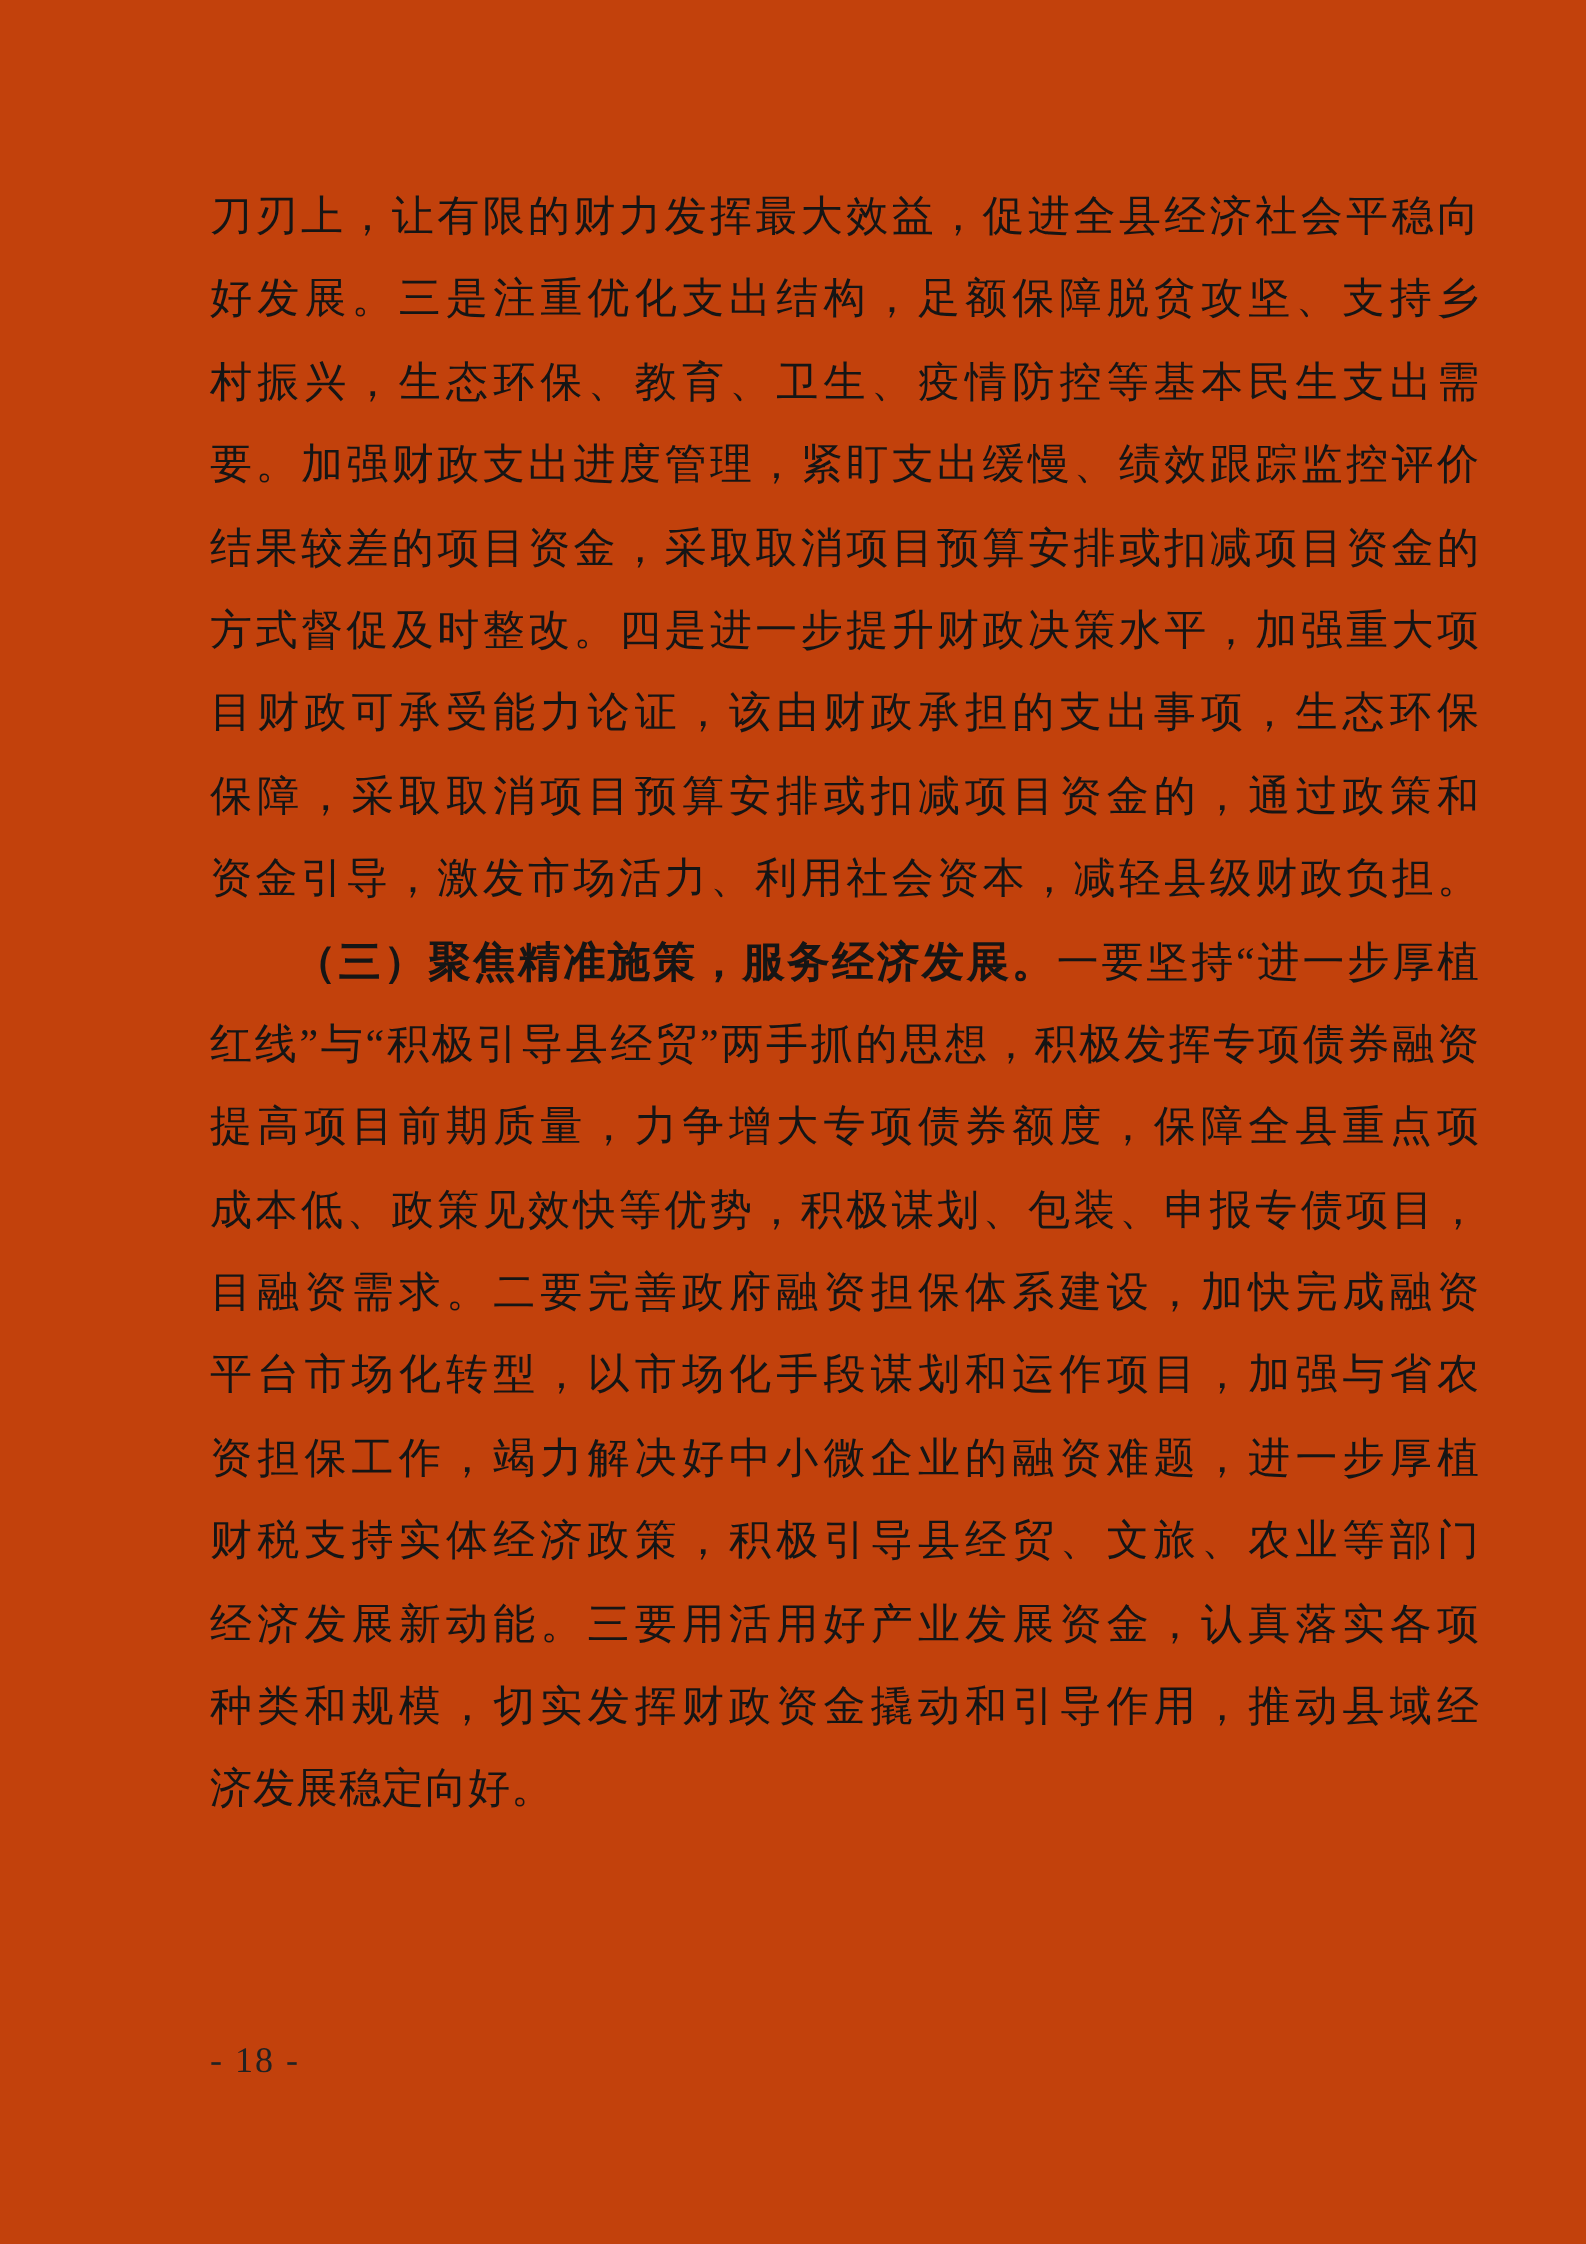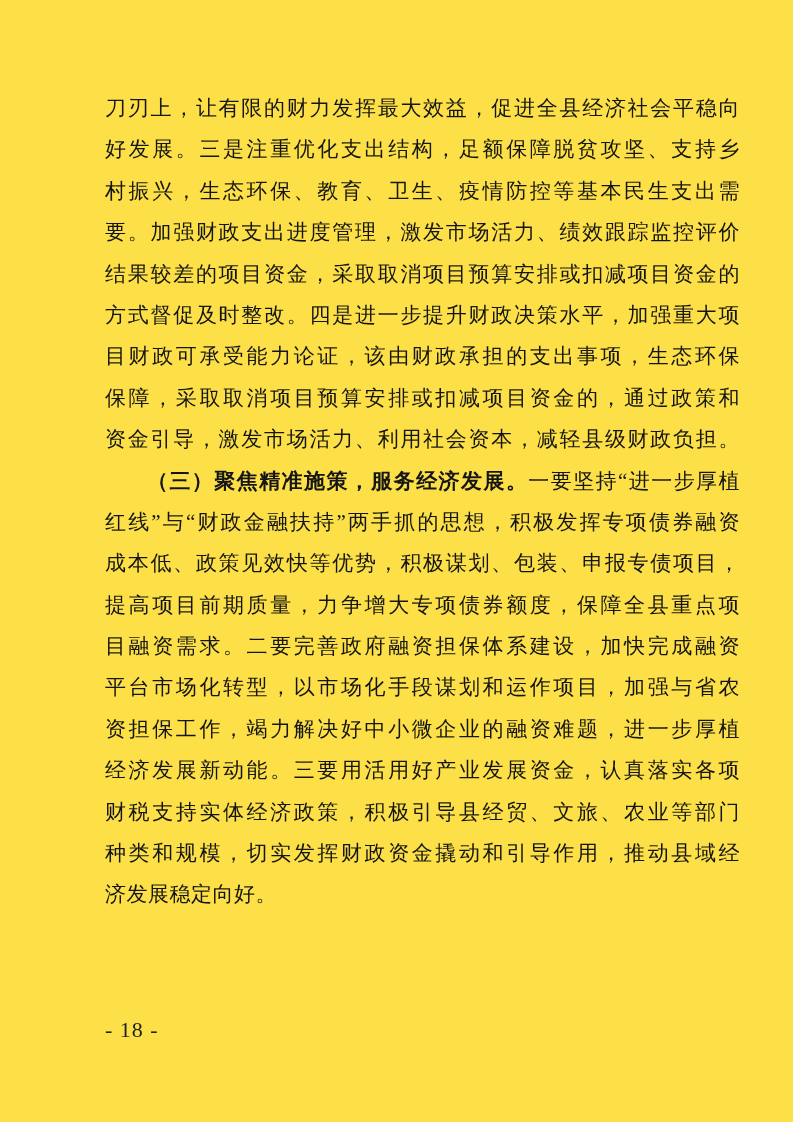--- a/index.html
+++ b/index.html
@@ -5,21 +5,21 @@
   * { margin: 0; padding: 0; box-sizing: border-box; }
   html, body { width: 793px; height: 1122px; }
   body {
     background: #ffffff;
     font-family: "Liberation Serif", "DejaVu Serif", serif;
   }
   .page {
     position: relative;
     width: 793px;
     height: 1122px;
-    background: #fde047;
+    background: #c2410c;
     color: #151515;
     overflow: hidden;
   }
   .text-block {
     position: absolute;
     left: 105px;
     top: 88px;
     width: 635px;
   }
   .line {
@@ -37,54 +37,54 @@
     text-align: center;
     text-align-last: left;
   }
   .heading-bold {
     font-weight: 700;
   }
   .page-footer {
     position: absolute;
     left: 105px;
     top: 1020px;
-    font-size: 22px;
+    font-size: 18px;
     line-height: 20px;
     color: #222222;
     letter-spacing: 1px;
   }
 </style>
 </head>
 <body>
 
 <div class="page">
 
   <div class="text-block">
 
     <div class="line">刀刃上，让有限的财力发挥最大效益，促进全县经济社会平稳向</div>
     <div class="line">好发展。三是注重优化支出结构，足额保障脱贫攻坚、支持乡</div>
     <div class="line">村振兴，生态环保、教育、卫生、疫情防控等基本民生支出需</div>
-    <div class="line">要。加强财政支出进度管理，激发市场活力、绩效跟踪监控评价</div>
+    <div class="line">要。加强财政支出进度管理，紧盯支出缓慢、绩效跟踪监控评价</div>
     <div class="line">结果较差的项目资金，采取取消项目预算安排或扣减项目资金的</div>
     <div class="line">方式督促及时整改。四是进一步提升财政决策水平，加强重大项</div>
     <div class="line">目财政可承受能力论证，该由财政承担的支出事项，生态环保</div>
     <div class="line">保障，采取取消项目预算安排或扣减项目资金的，通过政策和</div>
     <div class="line">资金引导，激发市场活力、利用社会资本，减轻县级财政负担。</div>
 
     <div class="line indent-first">
       <span class="heading-bold">（三）聚焦精准施策，服务经济发展。</span><span>一要坚持“进一步厚植</span>
     </div>
-    <div class="line">红线”与“财政金融扶持”两手抓的思想，积极发挥专项债券融资</div>
+    <div class="line">红线”与“积极引导县经贸”两手抓的思想，积极发挥专项债券融资</div>
+    <div class="line">提高项目前期质量，力争增大专项债券额度，保障全县重点项</div>
     <div class="line">成本低、政策见效快等优势，积极谋划、包装、申报专债项目，</div>
-    <div class="line">提高项目前期质量，力争增大专项债券额度，保障全县重点项</div>
     <div class="line">目融资需求。二要完善政府融资担保体系建设，加快完成融资</div>
     <div class="line">平台市场化转型，以市场化手段谋划和运作项目，加强与省农</div>
     <div class="line">资担保工作，竭力解决好中小微企业的融资难题，进一步厚植</div>
+    <div class="line">财税支持实体经济政策，积极引导县经贸、文旅、农业等部门</div>
     <div class="line">经济发展新动能。三要用活用好产业发展资金，认真落实各项</div>
-    <div class="line">财税支持实体经济政策，积极引导县经贸、文旅、农业等部门</div>
     <div class="line">种类和规模，切实发挥财政资金撬动和引导作用，推动县域经</div>
     <div class="line para-end">济发展稳定向好。</div>
 
   </div>
 
   <div class="page-footer">- 18 -</div>
 
 </div>
 
 </body></html>

